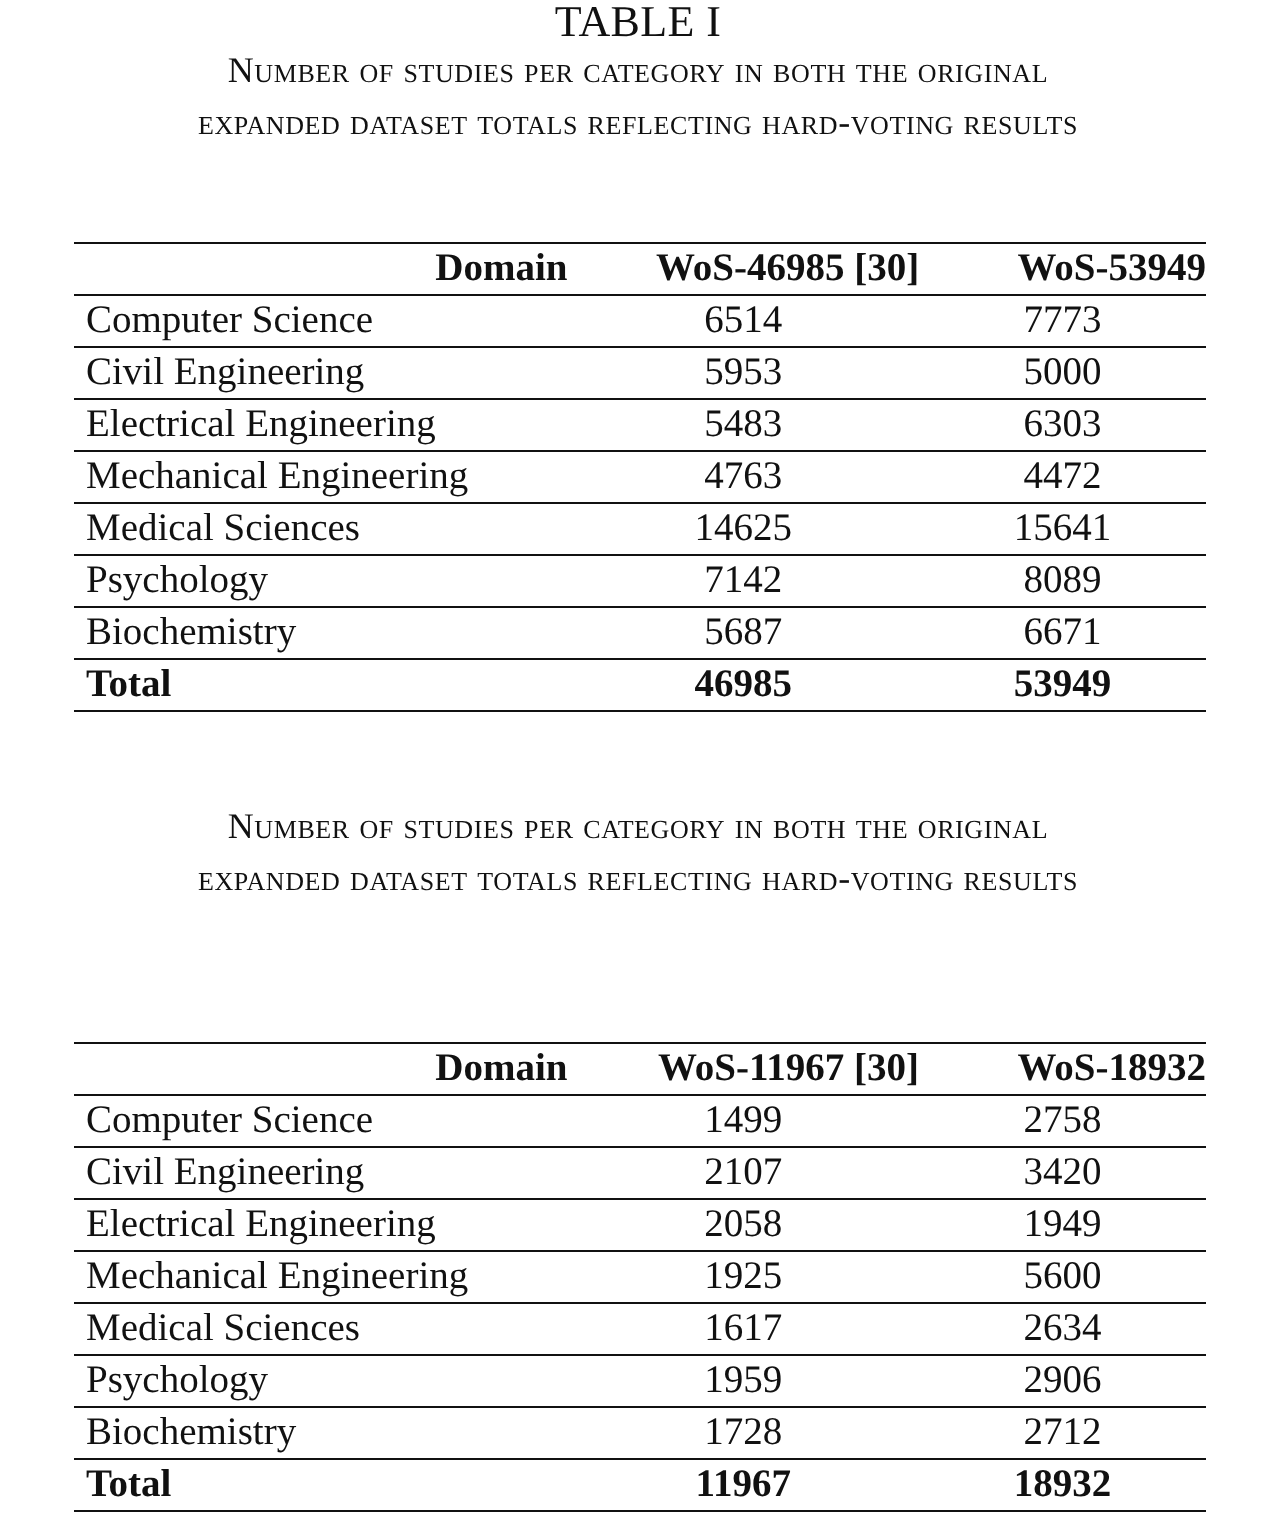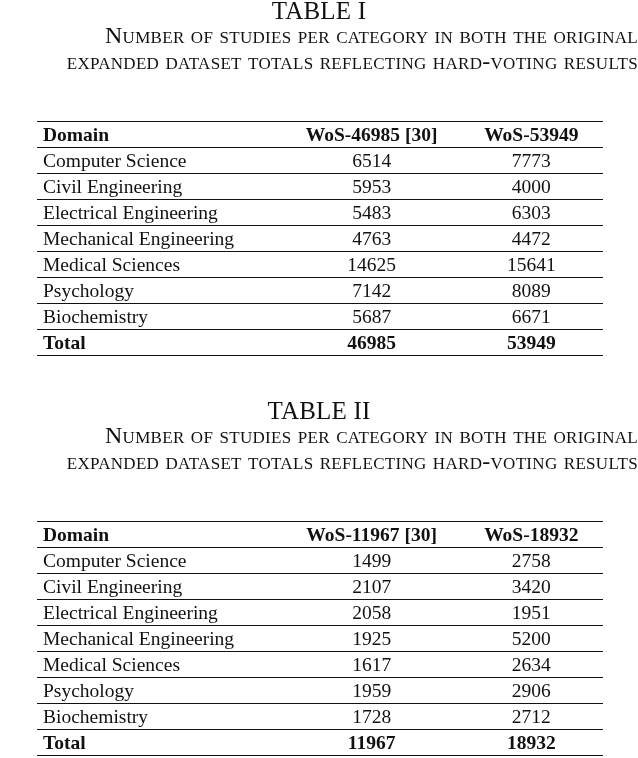--- a/index.html
+++ b/index.html
@@ -18,28 +18,28 @@
     .table-block {
       position: absolute;
       left: 0;
       width: 638px;
     }
     #table-block-1 { top: 0px; }
     #table-block-2 { top: 400px; }
 
     .table-label {
       text-align: center;
-      font-size: 25px;
+      font-size: 22px;
       line-height: 22px;
       height: 22px;
       letter-spacing: 0.2px;
     }
     .caption {
-      text-align: right;
-      font-size: 24px;
+      text-align: center;
+      font-size: 18px;
       line-height: 26px;
       font-variant: small-caps;
       letter-spacing: 0.3px;
       white-space: nowrap;
     }
     .caption-line { display: block; height: 26px; }
 
     table.data-table {
       position: absolute;
       left: 37px;
@@ -54,20 +54,21 @@
     table.data-table td {
       padding: 0;
       height: 25px;
       line-height: 24px;
       border-bottom: 1.4px solid #111;
       vertical-align: middle;
     }
     table.data-table thead tr th {
       border-top: 1.4px solid #111;
       font-weight: bold;
+      text-align: right;
     }
     table.data-table tr.total-row td {
       font-weight: bold;
     }
     .col-domain { width: 243px; text-align: left; padding-left: 6px !important; }
     .col-orig { width: 178px; text-align: center; font-family: Liberation Serif, serif; }
     .col-exp { width: 145px; text-align: center; }
   </style>
 </head>
 <body>
@@ -88,21 +89,21 @@
     </thead>
     <tbody>
       <tr>
         <td class="col-domain">Computer Science</td>
         <td class="col-orig">6514</td>
         <td class="col-exp">7773</td>
       </tr>
       <tr>
         <td class="col-domain">Civil Engineering</td>
         <td class="col-orig">5953</td>
-        <td class="col-exp">4000</td>
+        <td class="col-exp">5000</td>
       </tr>
       <tr>
         <td class="col-domain">Electrical Engineering</td>
         <td class="col-orig">5483</td>
         <td class="col-exp">6303</td>
       </tr>
       <tr>
         <td class="col-domain">Mechanical Engineering</td>
         <td class="col-orig">4763</td>
         <td class="col-exp">4472</td>
@@ -125,21 +126,20 @@
       <tr class="total-row">
         <td class="col-domain">Total</td>
         <td class="col-orig">46985</td>
         <td class="col-exp">53949</td>
       </tr>
     </tbody>
   </table>
 </div>
 
 <div class="table-block" id="table-block-2">
-  <div class="table-label">TABLE II</div>
   <div class="caption">
     <span class="caption-line">Number of studies per category in both the original</span>
     <span class="caption-line">expanded dataset totals reflecting hard-voting results</span>
   </div>
   <table class="data-table">
     <thead>
       <tr>
         <th class="col-domain">Domain</th>
         <th class="col-orig">WoS-11967 [30]</th>
         <th class="col-exp">WoS-18932</th>
@@ -152,26 +152,26 @@
         <td class="col-exp">2758</td>
       </tr>
       <tr>
         <td class="col-domain">Civil Engineering</td>
         <td class="col-orig">2107</td>
         <td class="col-exp">3420</td>
       </tr>
       <tr>
         <td class="col-domain">Electrical Engineering</td>
         <td class="col-orig">2058</td>
-        <td class="col-exp">1951</td>
+        <td class="col-exp">1949</td>
       </tr>
       <tr>
         <td class="col-domain">Mechanical Engineering</td>
         <td class="col-orig">1925</td>
-        <td class="col-exp">5200</td>
+        <td class="col-exp">5600</td>
       </tr>
       <tr>
         <td class="col-domain">Medical Sciences</td>
         <td class="col-orig">1617</td>
         <td class="col-exp">2634</td>
       </tr>
       <tr>
         <td class="col-domain">Psychology</td>
         <td class="col-orig">1959</td>
         <td class="col-exp">2906</td>

